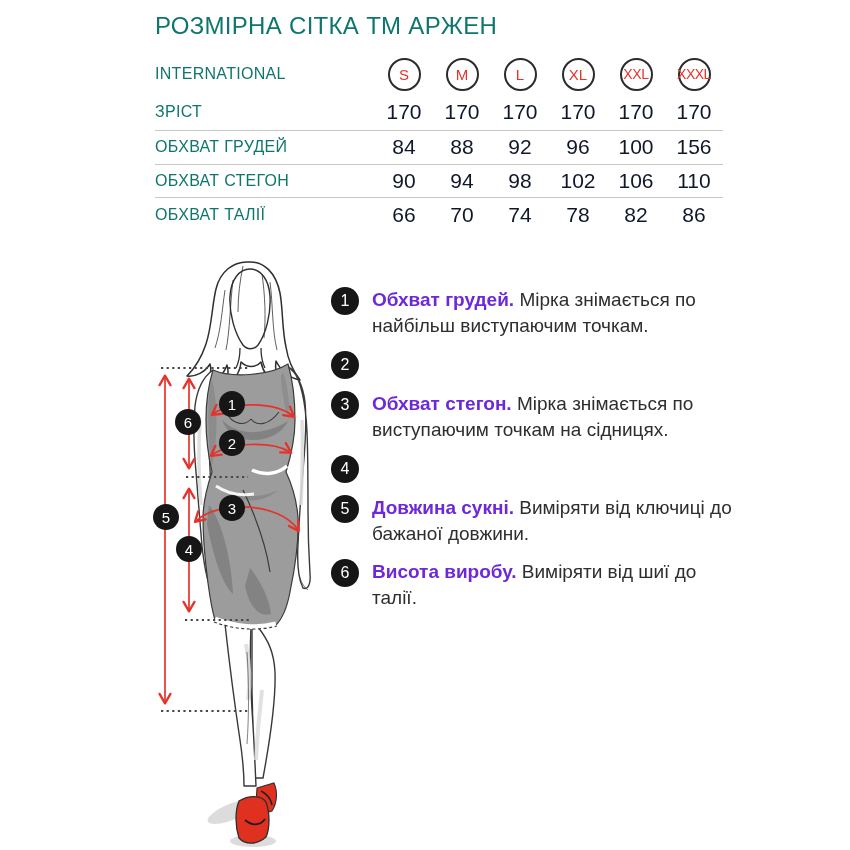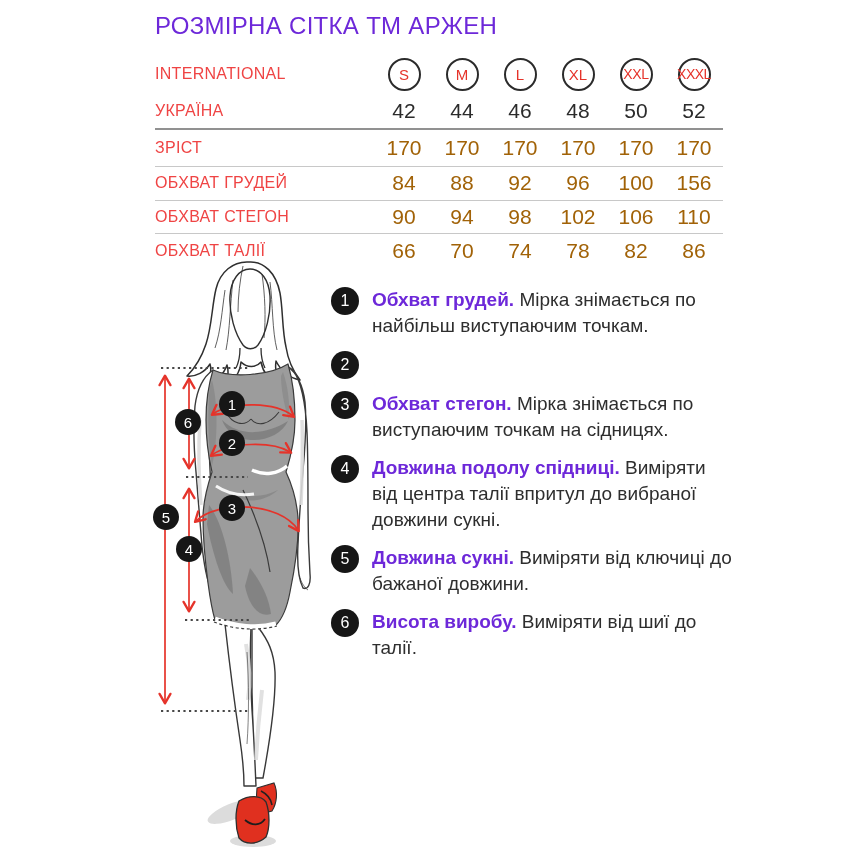--- a/index.html
+++ b/index.html
@@ -1,31 +1,31 @@
 <!DOCTYPE html>
 <html><head>
 <meta charset="utf-8">
 <style>
   html,body{margin:0;padding:0;background:#fff;}
   body{width:850px;height:850px;position:relative;overflow:hidden;
        font-family:"Liberation Sans",sans-serif;color:#2b2b2b;}
   .title{position:absolute;left:155px;top:12px;font-size:24px;font-weight:400;
-         letter-spacing:.3px;color:#6d28d9;margin:0;}
+         letter-spacing:.3px;color:#0f766e;margin:0;}
   
   .size-table{position:absolute;left:155px;top:54px;width:568px;}
   .trow{display:grid;grid-template-columns:220px repeat(6,58px);align-items:center;}
-  .trow .label{font-size:16px;letter-spacing:.3px;color:#ef4444;}
+  .trow .label{font-size:16px;letter-spacing:.3px;color:#0f766e;}
   .trow .val{display:flex;justify-content:center;font-size:21px;}
   .r1{height:40px;}
   .r2{height:34px;border-bottom:2px solid #919191;}
   .r3{height:36px;border-bottom:1.5px solid #c8c8c8;}
   .r4,.r5{height:32.5px;border-bottom:1.5px solid #c8c8c8;}
   .r6{height:33px;}
   .dark .val{color:#2b2b2b;}
-  .gray .val{color:#a16207;text-align:right;}
+  .gray .val{color:#0f172a;text-align:right;}
   .size-circle{display:flex;align-items:center;justify-content:center;flex:none;
     width:29px;height:29px;border:2px solid #2b2b2b;border-radius:50%;
     color:#e5332a;font-size:15px;white-space:nowrap;overflow:visible;}
   .r1 .val:nth-child(6) .size-circle{font-size:14px;letter-spacing:-.3px;}
   .r1 .val:nth-child(7) .size-circle{font-size:14px;letter-spacing:-.5px;}
   
   .legend{position:absolute;left:331px;top:287px;width:402px;}
   .legend-item{display:flex;gap:13px;margin-bottom:12px;}
   .legend-num{width:28px;height:28px;border-radius:50%;background:#161616;color:#fff;
     font-size:16px;display:flex;align-items:center;justify-content:center;flex:none;}
@@ -54,29 +54,20 @@
       </div>
     <div class="val">
         <span class="size-circle">XL</span>
       </div>
     <div class="val">
         <span class="size-circle">XXL</span>
       </div>
     <div class="val">
         <span class="size-circle">XXXL</span>
       </div>
-  </div>
-  <div class="trow r2 dark">
-    <div class="label">УКРАЇНА</div>
-    <div class="val">42</div>
-    <div class="val">44</div>
-    <div class="val">46</div>
-    <div class="val">48</div>
-    <div class="val">50</div>
-    <div class="val">52</div>
   </div>
   <div class="trow r3 gray">
     <div class="label">ЗРІСТ</div>
     <div class="val">170</div>
     <div class="val">170</div>
     <div class="val">170</div>
     <div class="val">170</div>
     <div class="val">170</div>
     <div class="val">170</div>
   </div>
@@ -239,21 +230,20 @@
   </div>
   <div class="legend-item">
     <div class="legend-num">2</div>
   </div>
   <div class="legend-item">
     <div class="legend-num">3</div>
     <p class="legend-text"><b>Обхват стегон.</b> <span>Мірка знімається по виступаючим точкам на сідницях.</span></p>
   </div>
   <div class="legend-item">
     <div class="legend-num">4</div>
-    <p class="legend-text"><b>Довжина подолу спідниці.</b> <span>Виміряти від центра талії впритул до вибраної довжини сукні.</span></p>
   </div>
   <div class="legend-item">
     <div class="legend-num">5</div>
     <p class="legend-text"><b>Довжина сукні.</b> <span>Виміряти від ключиці до бажаної довжини.</span></p>
   </div>
   <div class="legend-item">
     <div class="legend-num">6</div>
     <p class="legend-text"><b>Висота виробу.</b> <span>Виміряти від шиї до талії.</span></p>
   </div>
 </div>

